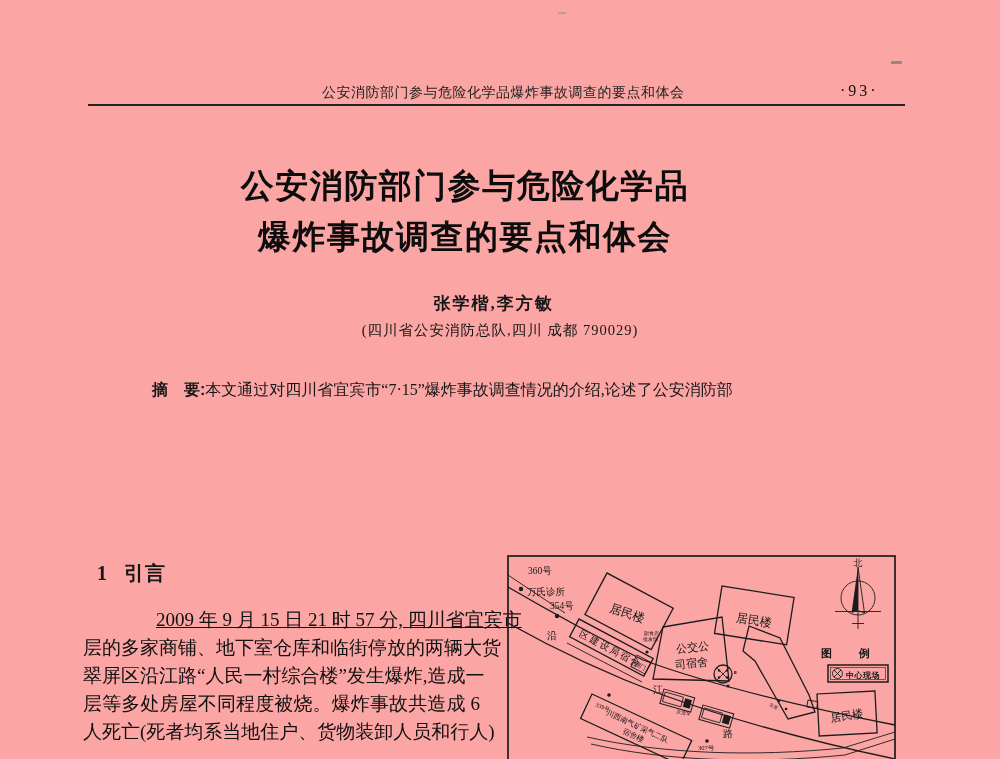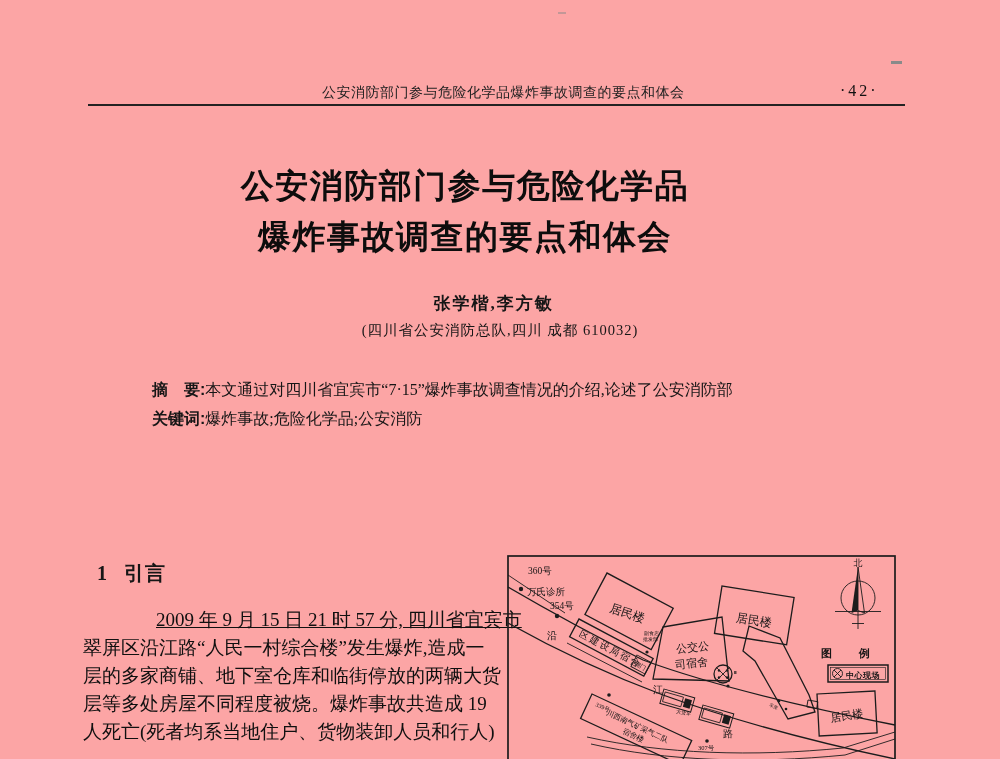--- a/index.html
+++ b/index.html
@@ -35,49 +35,46 @@
   text.mt{fill:#141414;stroke:none;font-family:"Liberation Serif","DejaVu Serif",serif;}
   
   .speck{background:#8a8a8a;}
 </style>
 </head>
 <body>
 
 <div id="page">
 
   <div class="abs" id="running-title">公安消防部门参与危险化学品爆炸事故调查的要点和体会</div>
-  <div class="abs" id="page-number">·42·</div>
+  <div class="abs" id="page-number">·93·</div>
   <div class="abs" id="header-rule"></div>
   <div class="abs speck" style="top:61px;left:891px;width:11px;height:3px;"></div>
   <div class="abs speck" style="top:12px;left:558px;width:8px;height:2px;opacity:.5;"></div>
 
   <div class="abs" id="article-title">
     <div>公安消防部门参与危险化学品</div>
     <div>爆炸事故调查的要点和体会</div>
   </div>
   <div class="abs" id="authors">张学楷,李方敏</div>
-  <div class="abs" id="affiliation">(四川省公安消防总队,四川 成都 610032)</div>
+  <div class="abs" id="affiliation">(四川省公安消防总队,四川 成都 790029)</div>
 
   <div class="abs" id="abstract">
     <div>
       <span class="blabel">摘　要:</span><span>本文通过对四川省宜宾市“7·15”爆炸事故调查情况的介绍,论述了公安消防部</span>
-    </div>
-    <div>
-      <span class="blabel">关键词:</span><span>爆炸事故;危险化学品;公安消防</span>
     </div>
   </div>
 
   <div class="abs" id="section-heading">
     <span class="num">1</span><span>引言</span>
   </div>
   <div class="abs" id="body-paragraph">
     <div class="line first">2009 年 9 月 15 日 21 时 57 分, 四川省宜宾市</div>
+    <div class="line">层的多家商铺、地下室仓库和临街停放的两辆大货</div>
     <div class="line">翠屏区沿江路“人民一村综合楼”发生爆炸,造成一</div>
-    <div class="line">层的多家商铺、地下室仓库和临街停放的两辆大货</div>
-    <div class="line">层等多处房屋不同程度被烧。爆炸事故共造成 19</div>
+    <div class="line">层等多处房屋不同程度被烧。爆炸事故共造成 6</div>
     <div class="line">人死亡(死者均系当地住户、货物装卸人员和行人)</div>
   </div>
 
   <svg class="abs" id="map-figure" viewBox="0 0 400 206" width="400" height="206">
     <rect class="mp" x="5" y="3" width="387" height="215" style="stroke-width:1.7"></rect>
 
     <path class="mp" d="M5,34 Q70,72 140,107 Q230,140 392,172"></path>
     <path class="mp" d="M5,70 Q80,112 160,142 Q260,178 392,206"></path>
     <path class="mthin" d="M5,22 L62,60"></path>
     <path class="mthin" d="M84,184 C160,201 250,204 340,195 L392,179"></path>

